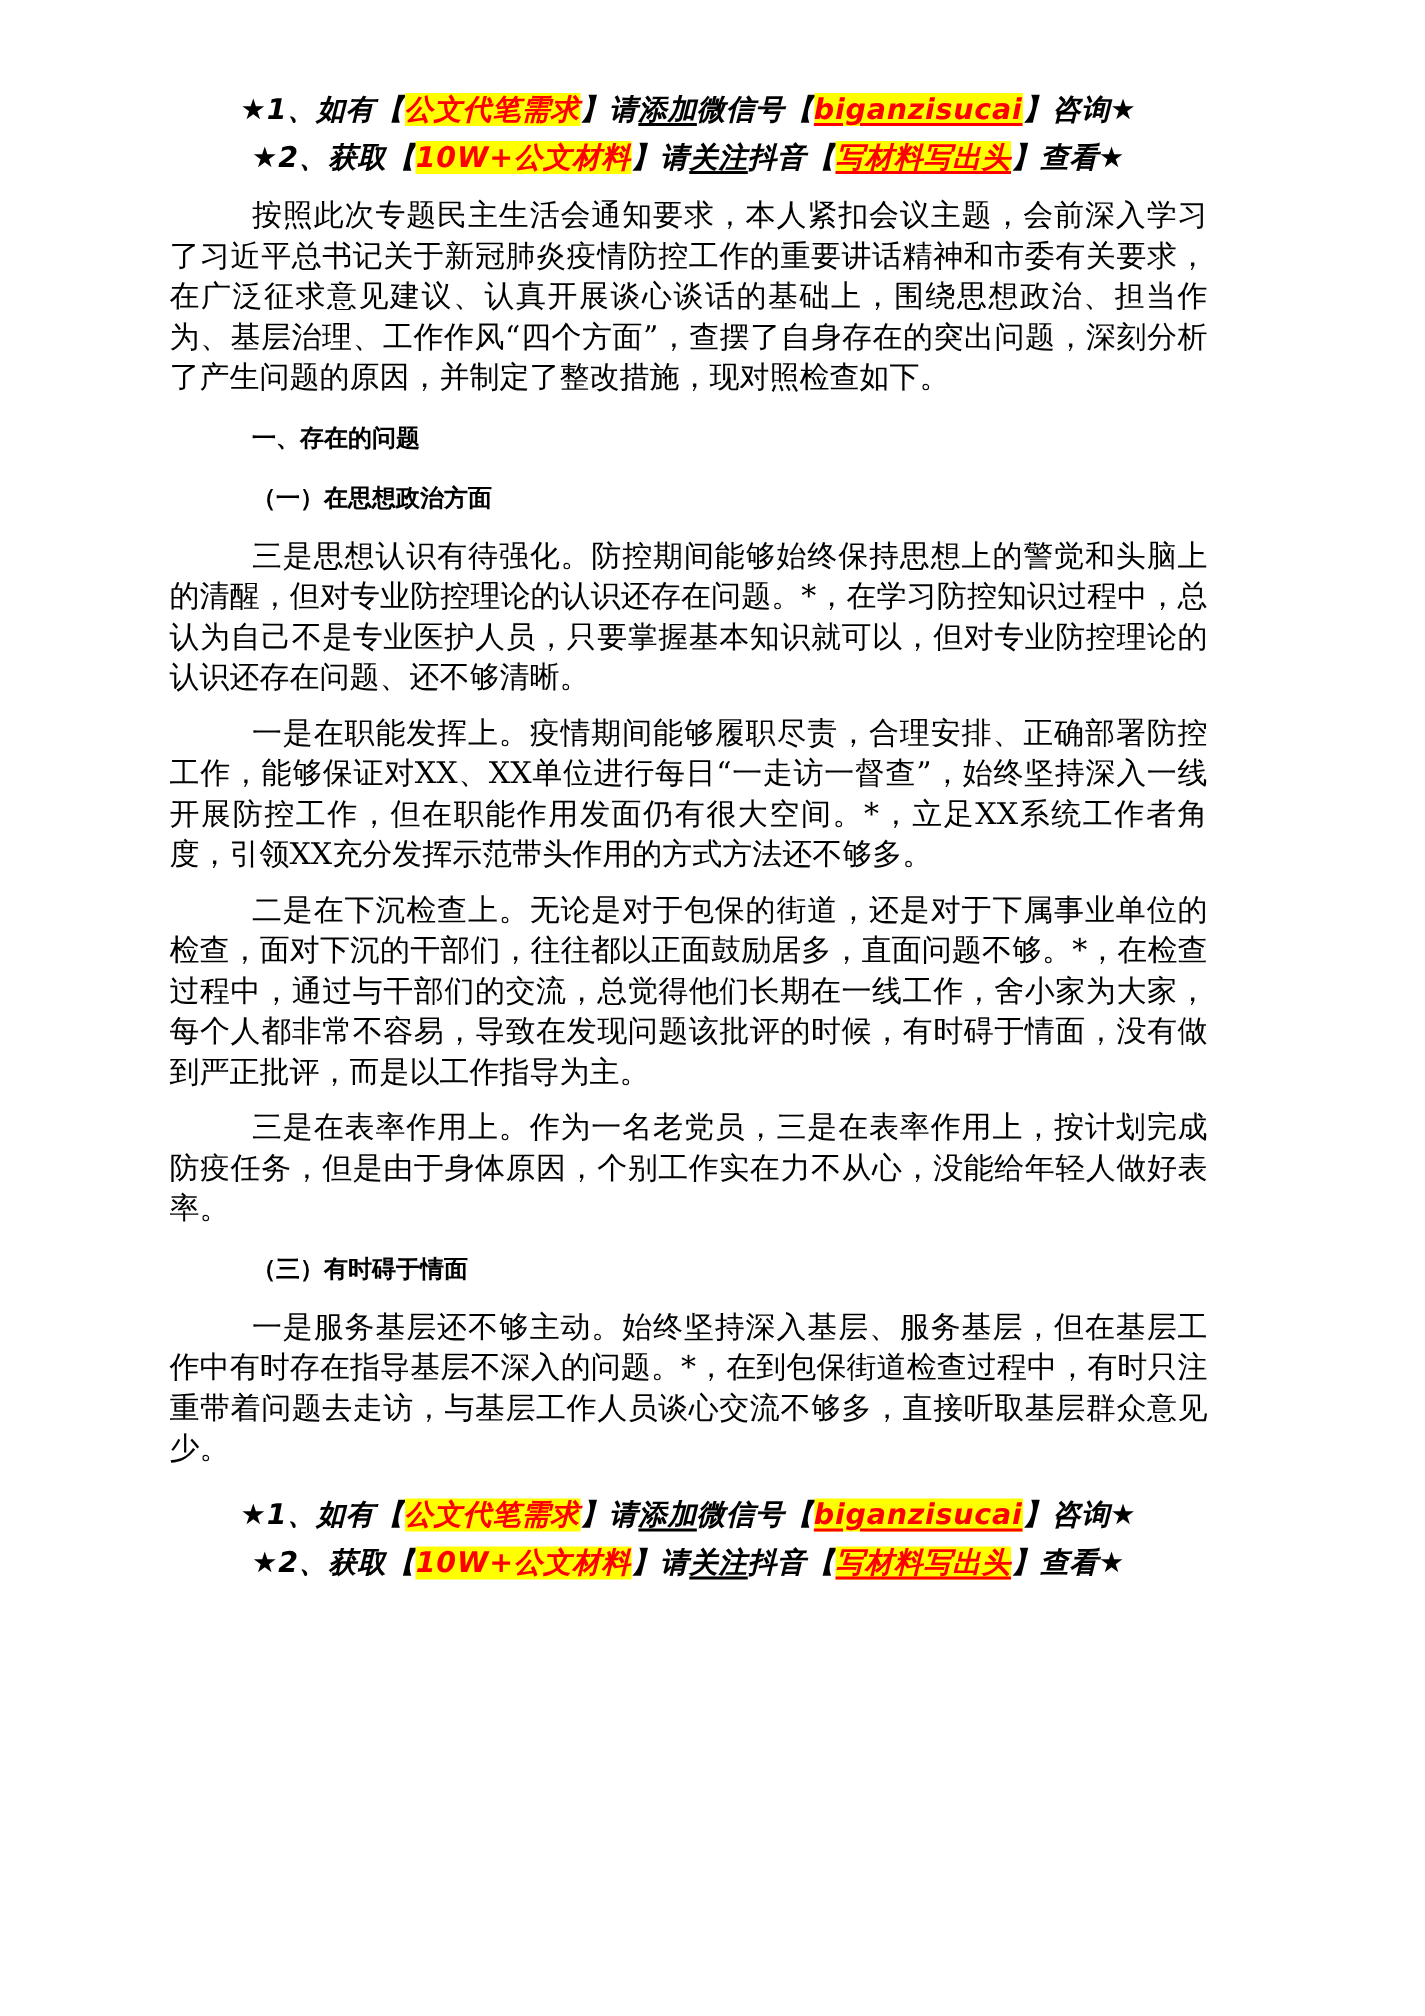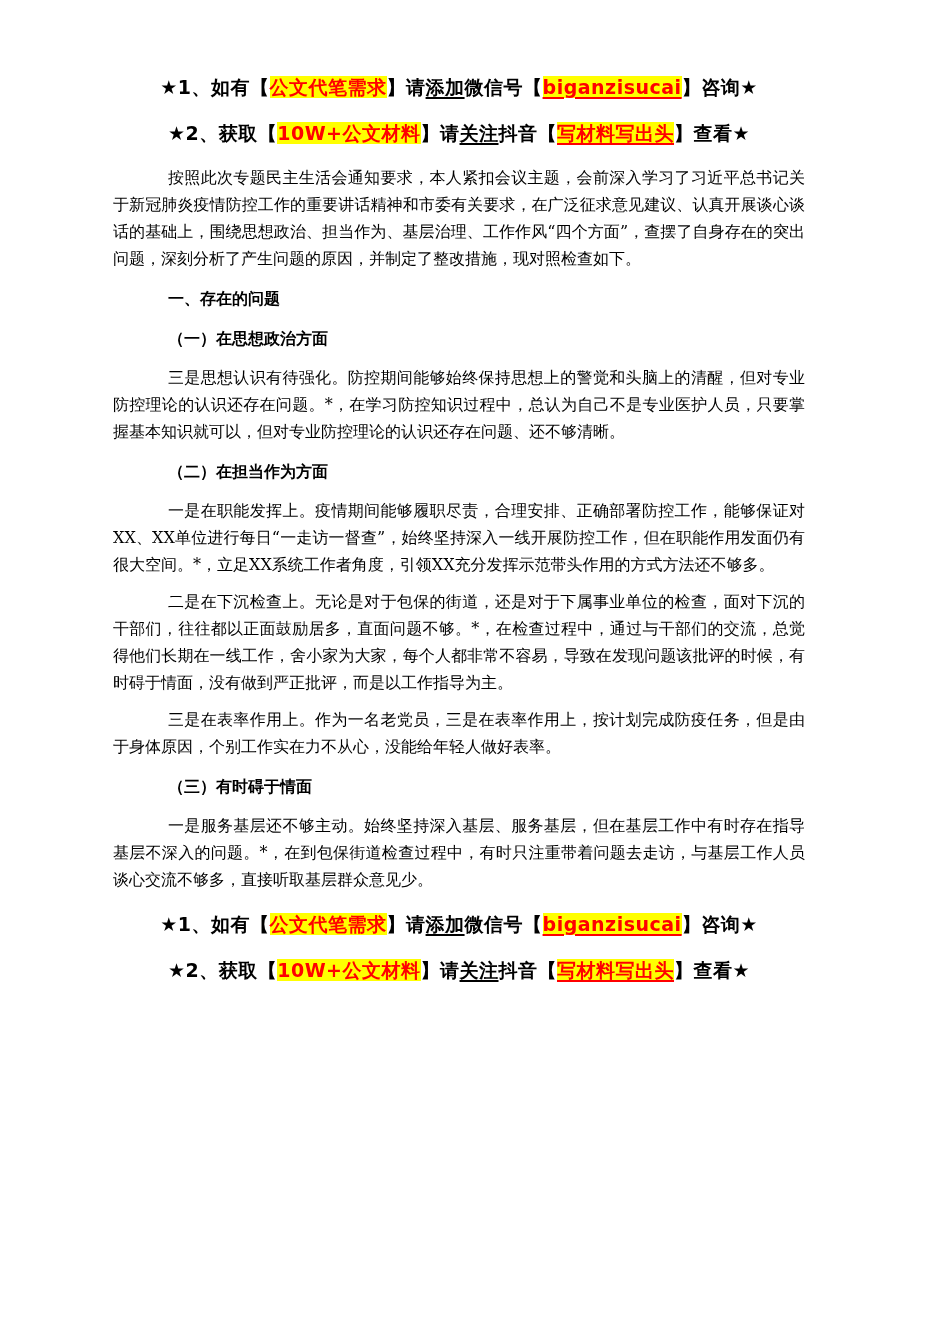--- a/index.html
+++ b/index.html
@@ -22,35 +22,35 @@
   }
   
   .promo {
     text-align: center;
     font-family: "DejaVu Sans", sans-serif;
     font-weight: 900;
     font-size: 19px;
     line-height: 30px;
     letter-spacing: 0.5px;
   }
-  .promo-line { margin: 16px; white-space: nowrap; }
+  .promo-line { margin: 2px; white-space: nowrap; font-style: italic; }
   .seg { color: #000000; }
   .seg-hl {
     color: #ff0000;
     background: #ffff00;
   }
   .seg-u {
     text-decoration: underline;
     text-decoration-thickness: 2px;
     text-underline-offset: 3px;
   }
   .promo-footer { margin-top: 16px; }
   
   .para {
-    font-size: 16px;
+    font-size: 20px;
     line-height: 27px;
     text-align: justify;
     text-indent: 55px;
     margin: 10px 0;
   }
   .h {
     font-family: "DejaVu Sans", sans-serif;
     font-weight: bold;
     font-size: 16px;
     line-height: 27px;
@@ -73,21 +73,20 @@
     </p>
   </div>
 
   <p class="para intro-block">按照此次专题民主生活会通知要求，本人紧扣会议主题，会前深入学习了习近平总书记关于新冠肺炎疫情防控工作的重要讲话精神和市委有关要求，在广泛征求意见建议、认真开展谈心谈话的基础上，围绕思想政治、担当作为、基层治理、工作作风“四个方面”，查摆了自身存在的突出问题，深刻分析了产生问题的原因，并制定了整改措施，现对照检查如下。</p>
 
   <h2 class="h">一、存在的问题</h2>
 
   <h3 class="h">（一）在思想政治方面</h3>
   <p class="para">三是思想认识有待强化。防控期间能够始终保持思想上的警觉和头脑上的清醒，但对专业防控理论的认识还存在问题。*，在学习防控知识过程中，总认为自己不是专业医护人员，只要掌握基本知识就可以，但对专业防控理论的认识还存在问题、还不够清晰。</p>
 
-  <h3 class="h">（二）在担当作为方面</h3>
   <p class="para">一是在职能发挥上。疫情期间能够履职尽责，合理安排、正确部署防控工作，能够保证对XX、XX单位进行每日“一走访一督查”，始终坚持深入一线开展防控工作，但在职能作用发面仍有很大空间。*，立足XX系统工作者角度，引领XX充分发挥示范带头作用的方式方法还不够多。</p>
   <p class="para">二是在下沉检查上。无论是对于包保的街道，还是对于下属事业单位的检查，面对下沉的干部们，往往都以正面鼓励居多，直面问题不够。*，在检查过程中，通过与干部们的交流，总觉得他们长期在一线工作，舍小家为大家，每个人都非常不容易，导致在发现问题该批评的时候，有时碍于情面，没有做到严正批评，而是以工作指导为主。</p>
   <p class="para">三是在表率作用上。作为一名老党员，三是在表率作用上，按计划完成防疫任务，但是由于身体原因，个别工作实在力不从心，没能给年轻人做好表率。</p>
 
   <h3 class="h">（三）有时碍于情面</h3>
   <p class="para">一是服务基层还不够主动。始终坚持深入基层、服务基层，但在基层工作中有时存在指导基层不深入的问题。*，在到包保街道检查过程中，有时只注重带着问题去走访，与基层工作人员谈心交流不够多，直接听取基层群众意见少。</p>
 
   <div class="promo promo-footer">
     <p class="promo-line">
       <span class="seg">★1、如有【</span><span class="seg-hl">公文代笔需求</span><span class="seg">】请</span><span class="seg seg-u">添加</span><span class="seg">微信号【</span><span class="seg-hl seg-u">biganzisucai</span><span class="seg">】咨询★</span>

